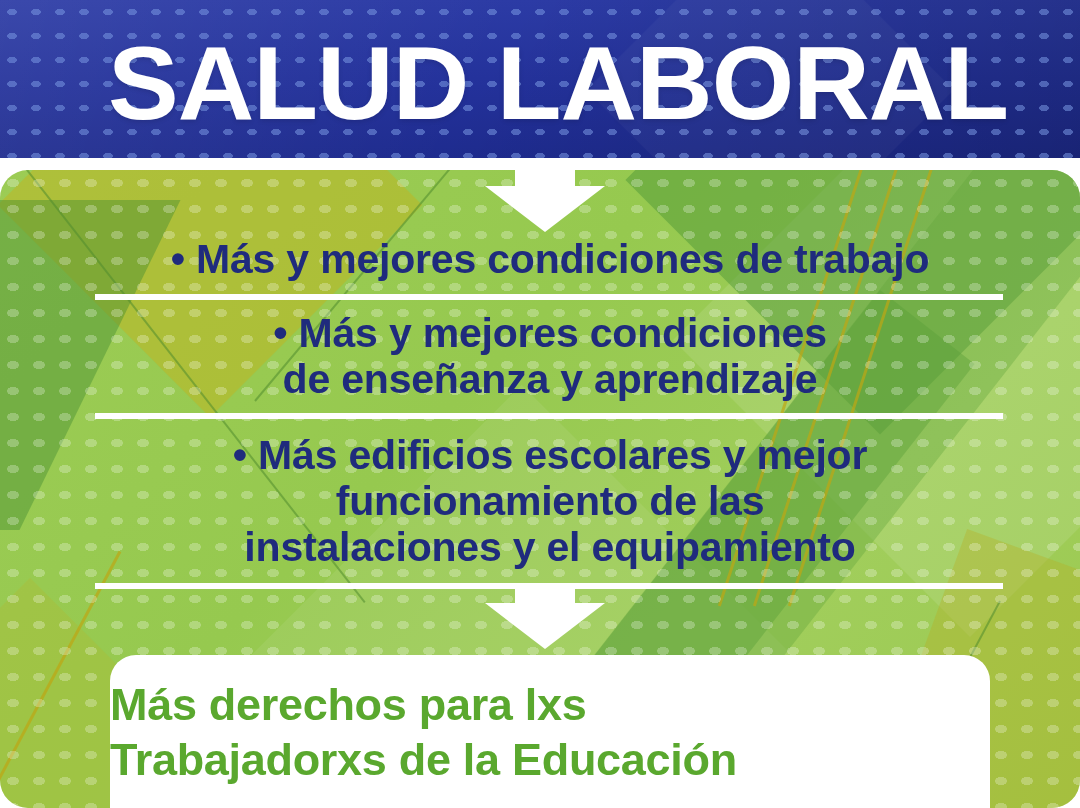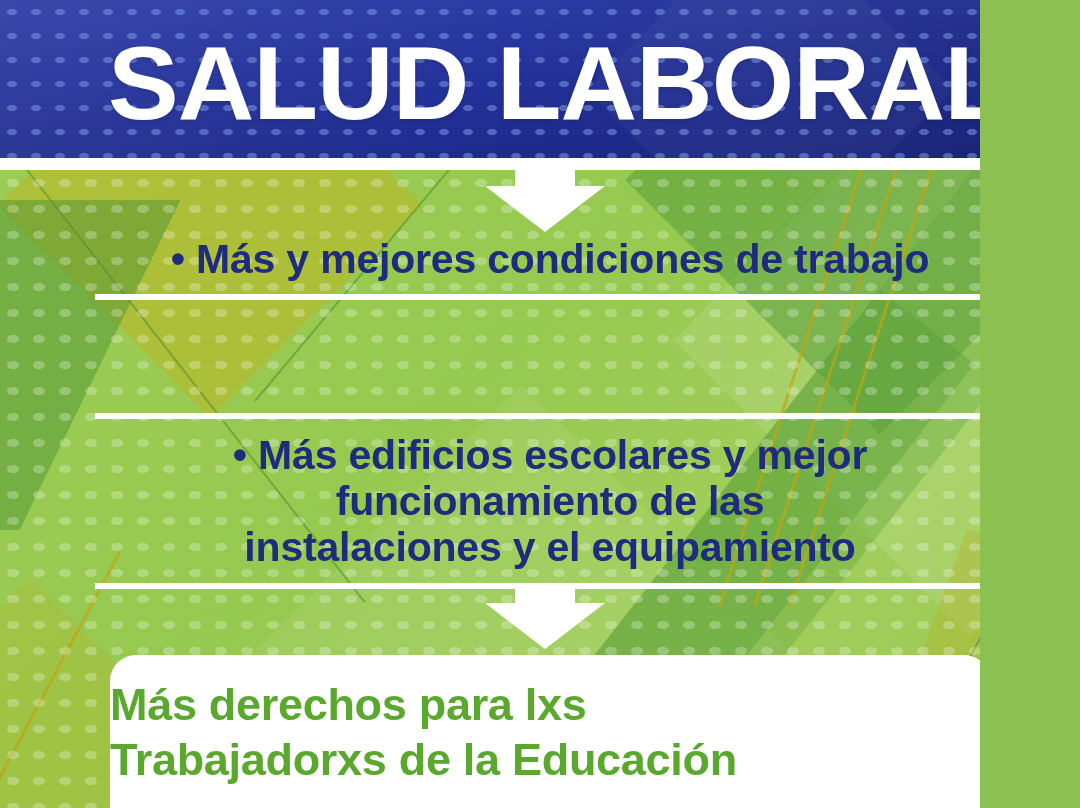--- a/index.html
+++ b/index.html
@@ -3,21 +3,21 @@
 <meta charset="utf-8">
 <style>
   * { margin:0; padding:0; box-sizing:border-box; }
   html, body {
     width:1080px; height:808px;
     font-family:"Liberation Sans", sans-serif;
     overflow:hidden; background:#8cc152;
   }
   #poster {
     position:relative;
-    width:980px; height:808px;
+    width:1080px; height:808px;
     overflow:hidden;
     background:#ffffff;
   }
 
   
   .header {
     position:absolute; left:0; top:0;
     width:1080px; height:158px;
     background:#26359b;
     overflow:hidden;
@@ -60,20 +60,21 @@
     width:1080px; height:12px;
     background:#ffffff;
   }
 
   
   .stage {
     position:absolute; left:0; top:170px;
     width:1080px; height:638px;
     overflow:hidden;
     background:linear-gradient(135deg,#9ccc55 0%,#96c94f 40%,#a1ce5c 70%,#9bc94f 100%);
+    border-radius:28px;
   }
   .shp { position:absolute; }
 
   .shp.diamond-olive {
     left:60px; top:-115px;
     width:300px; height:300px;
     background:rgba(197,178,26,.45);
     transform:rotate(45deg);
   }
   .shp.dark-left {
@@ -249,20 +250,21 @@
     <div class="dots-green"></div>
 
     <div class="arrow" id="arrow-top">
       <div class="stem"></div>
       <div class="head"></div>
     </div>
 
     <div class="bullet" id="bullet-1">• Más y mejores condiciones de trabajo</div>
     <div class="divider" id="divider-1"></div>
 
+    <div class="bullet" id="bullet-2">• Más y mejores condiciones<br>de enseñanza y aprendizaje</div>
     <div class="divider" id="divider-2"></div>
 
     <div class="bullet" id="bullet-3">• Más edificios escolares y mejor<br>funcionamiento de las<br>instalaciones y el equipamiento</div>
     <div class="divider" id="divider-3"></div>
 
     <div class="arrow" id="arrow-bottom">
       <div class="stem"></div>
       <div class="head"></div>
     </div>
 

